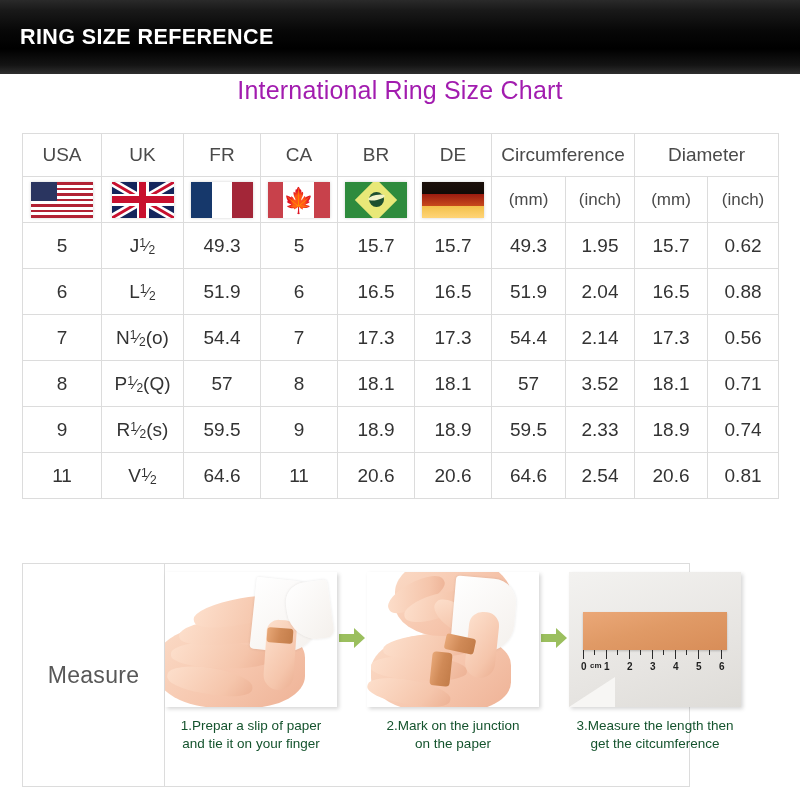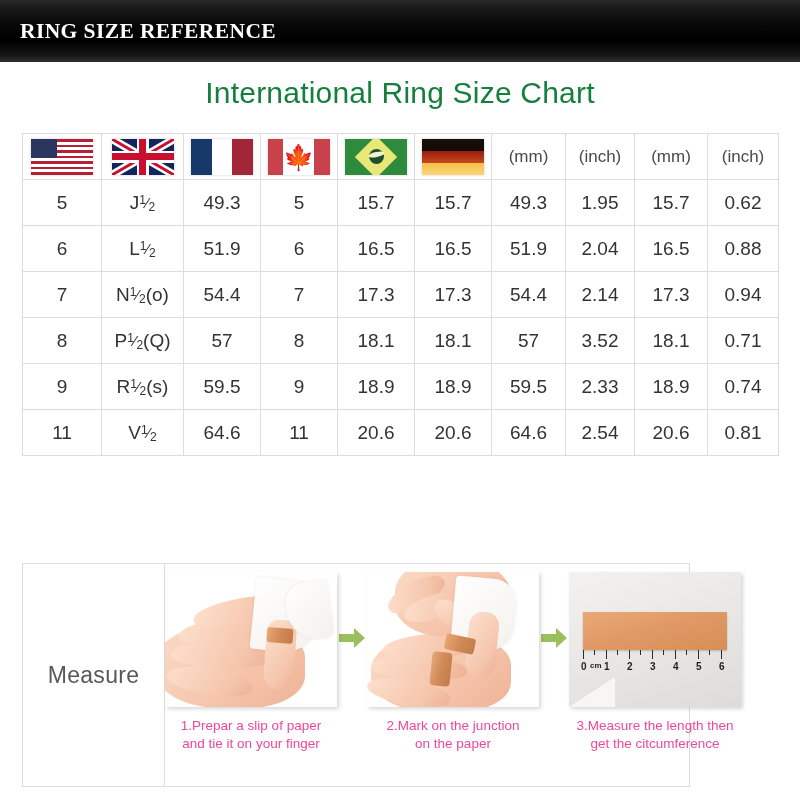--- a/index.html
+++ b/index.html
@@ -13,46 +13,45 @@
     font-family: "Liberation Sans", sans-serif;
     overflow: hidden;
     position: relative;
   }
 
   
   .banner {
     position: absolute;
     left: 0; top: 0;
     width: 800px;
-    height: 62px;
+    height: 74px;
     background: linear-gradient(to bottom,
                 #2a2a2a 0%, #191919 14%, #070707 42%,
                 #000000 66%, #141414 88%, #2f2f2f 100%);
     display: flex;
     align-items: center;
-    font-family: Liberation Serif, serif;
   }
   .banner-title {
     color: #ffffff;
     font-size: 21.5px;
     font-weight: bold;
     letter-spacing: 0.4px;
     margin-left: 20px;
     white-space: nowrap;
   }
 
   
   .chart-heading {
     position: absolute;
     left: 0;
     top: 76px;
     width: 800px;
     text-align: center;
-    font-size: 30px;
-    color: #15803d;
+    font-size: 25px;
+    color: #a21caf;
     font-weight: normal;
     letter-spacing: 0.2px;
   }
 
   
   .size-table {
     position: absolute;
     left: 22px;
     top: 133px;
     width: 756px;
@@ -272,21 +271,21 @@
     width: 172px;
     height: 135px;
     box-shadow: 2px 2px 4px rgba(0,0,0,0.16);
     position: relative;
     overflow: hidden;
     background: #fdf7f4;
   }
   .step-caption {
     margin-top: 10px;
     font-size: 13.5px;
-    color: #ec4899;
+    color: #14532d;
     text-align: center;
     line-height: 1.35;
   }
   .arrow {
     width: 30px;
     height: 222px;
     display: flex;
     align-items: center;
     justify-content: center;
     flex: 0 0 auto;
@@ -374,20 +373,30 @@
       <col class="c-fr">
       <col class="c-ca">
     <col class="c-br">
       <col class="c-de">
       <col class="c-cmm">
       <col class="c-cin">
     <col class="c-dmm">
       <col class="c-din">
   </colgroup>
   <thead>
+    <tr>
+      <th class="hdr-name" rowspan="1">USA</th>
+      <th class="hdr-name">UK</th>
+      <th class="hdr-name">FR</th>
+      <th class="hdr-name">CA</th>
+      <th class="hdr-name">BR</th>
+      <th class="hdr-name">DE</th>
+      <th class="hdr-name" colspan="2">Circumference</th>
+      <th class="hdr-name" colspan="2">Diameter</th>
+    </tr>
     <tr>
       <td class="flag-cell">
         <span class="flag flag-usa"></span>
       </td>
       <td class="flag-cell">
         <span class="flag flag-uk">
           <span class="d1"></span>
             <span class="d2"></span>
           <span class="d1r"></span>
             <span class="d2r"></span>
@@ -449,21 +458,21 @@
       <tr class="data-row">
         <td>7</td>
         <td>N<span class="frac"><span class="nm">1</span><span class="sl">⁄</span><span class="dn">2</span></span>(o)</td>
         <td>54.4</td>
         <td>7</td>
         <td>17.3</td>
         <td>17.3</td>
         <td>54.4</td>
         <td>2.14</td>
         <td>17.3</td>
-        <td>0.94</td>
+        <td>0.56</td>
       </tr>
       <tr class="data-row">
         <td>8</td>
         <td>P<span class="frac"><span class="nm">1</span><span class="sl">⁄</span><span class="dn">2</span></span>(Q)</td>
         <td>57</td>
         <td>8</td>
         <td>18.1</td>
         <td>18.1</td>
         <td>57</td>
         <td>3.52</td>

